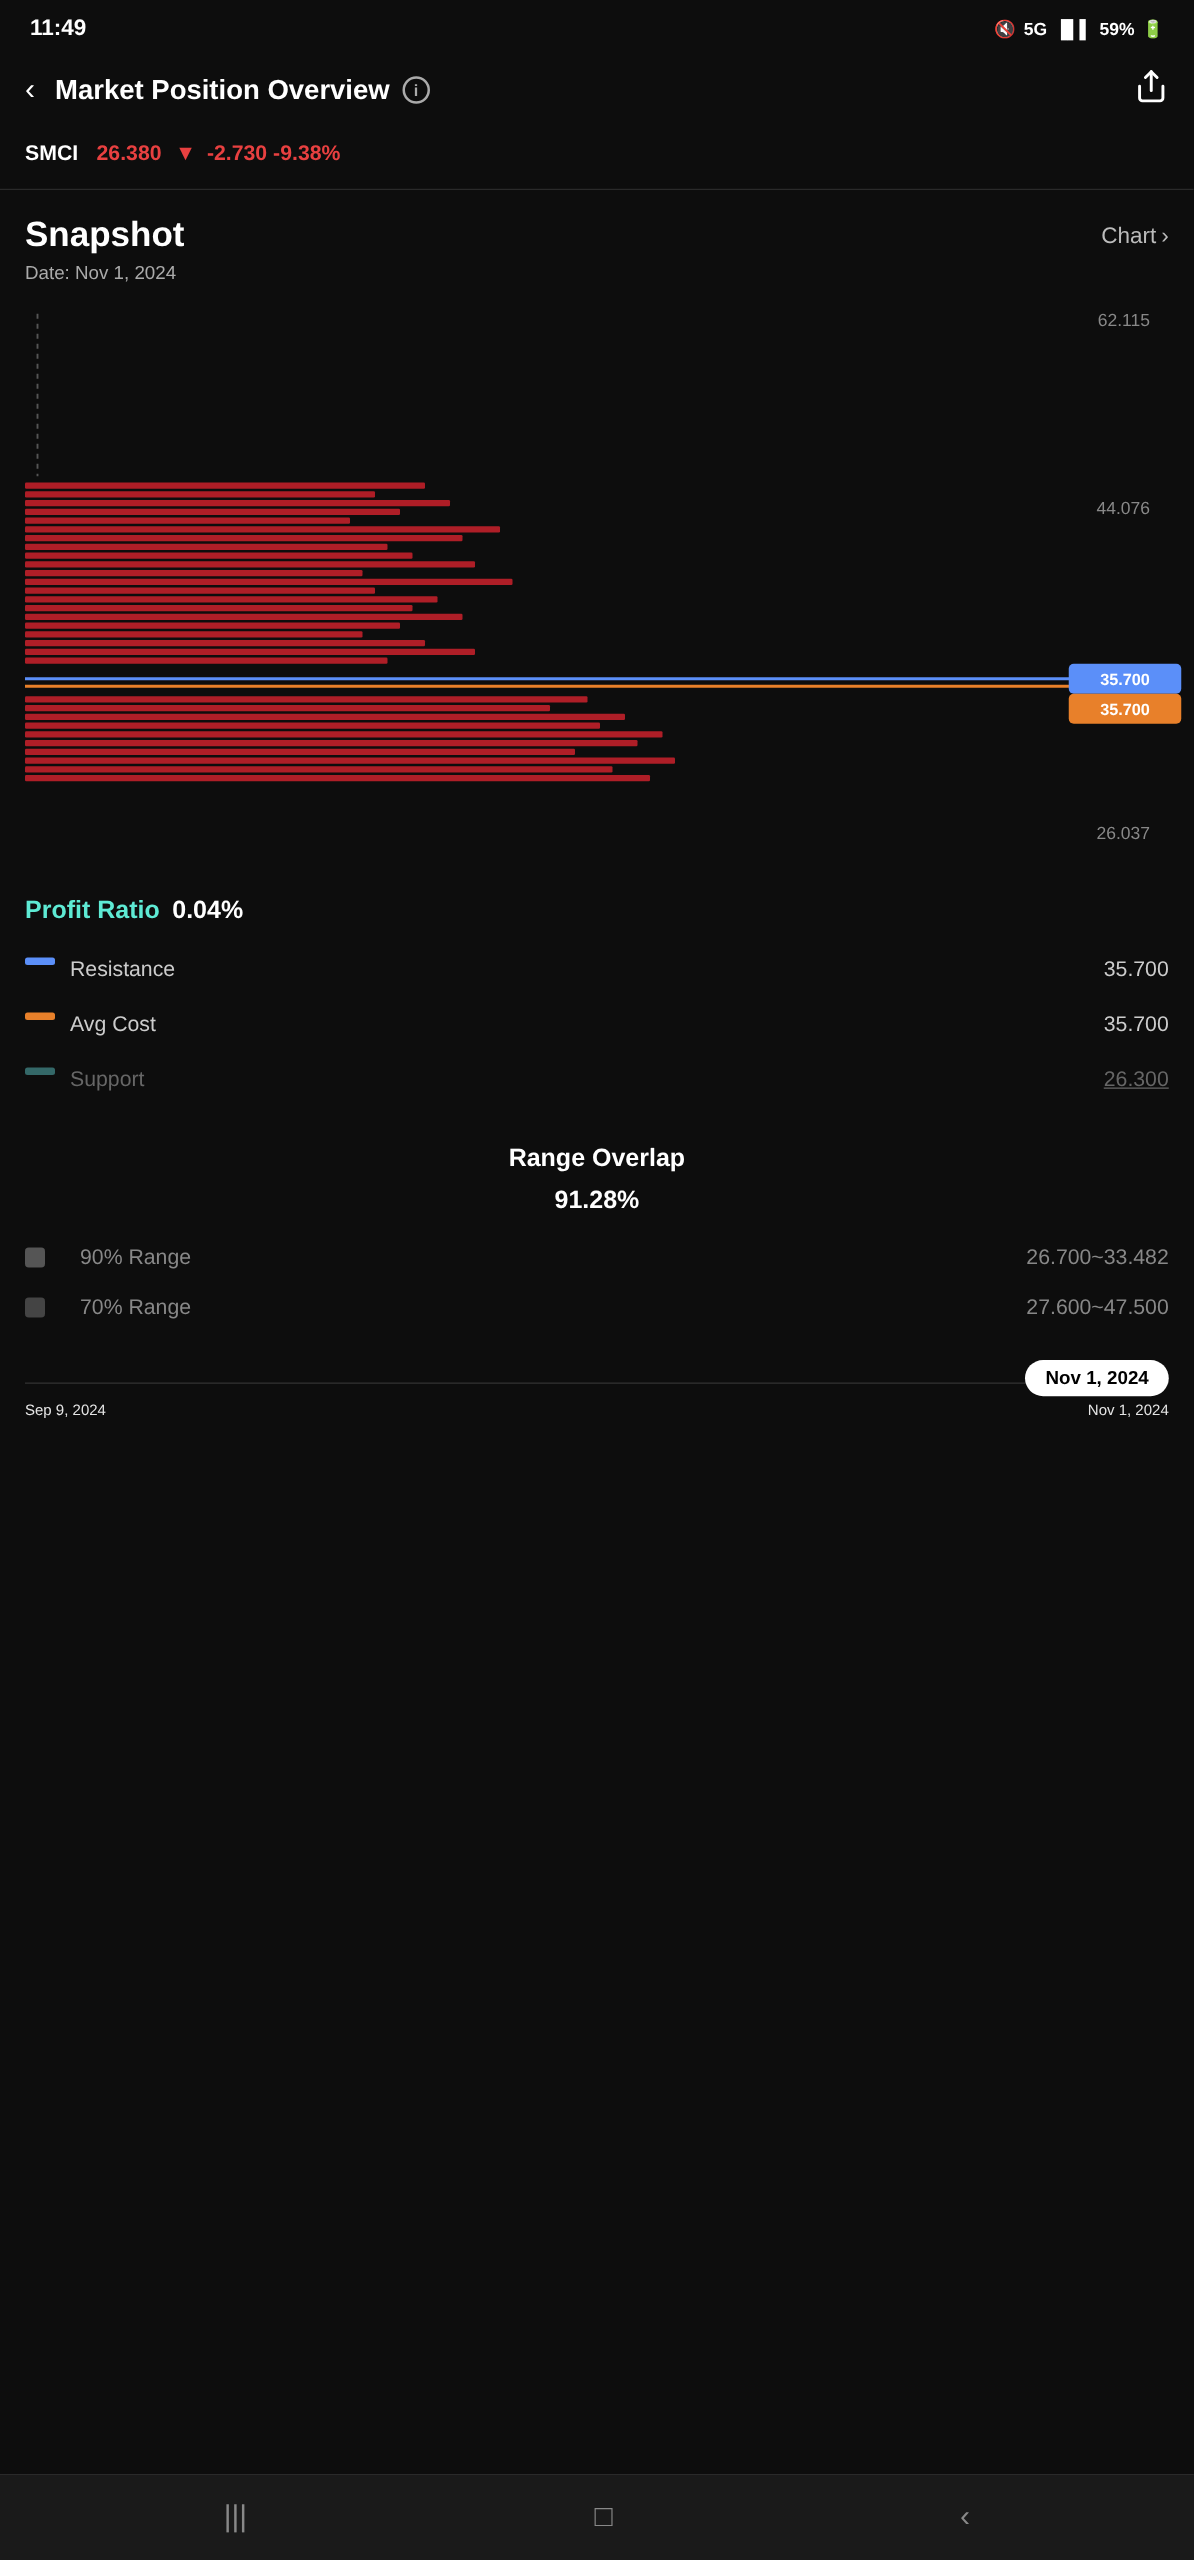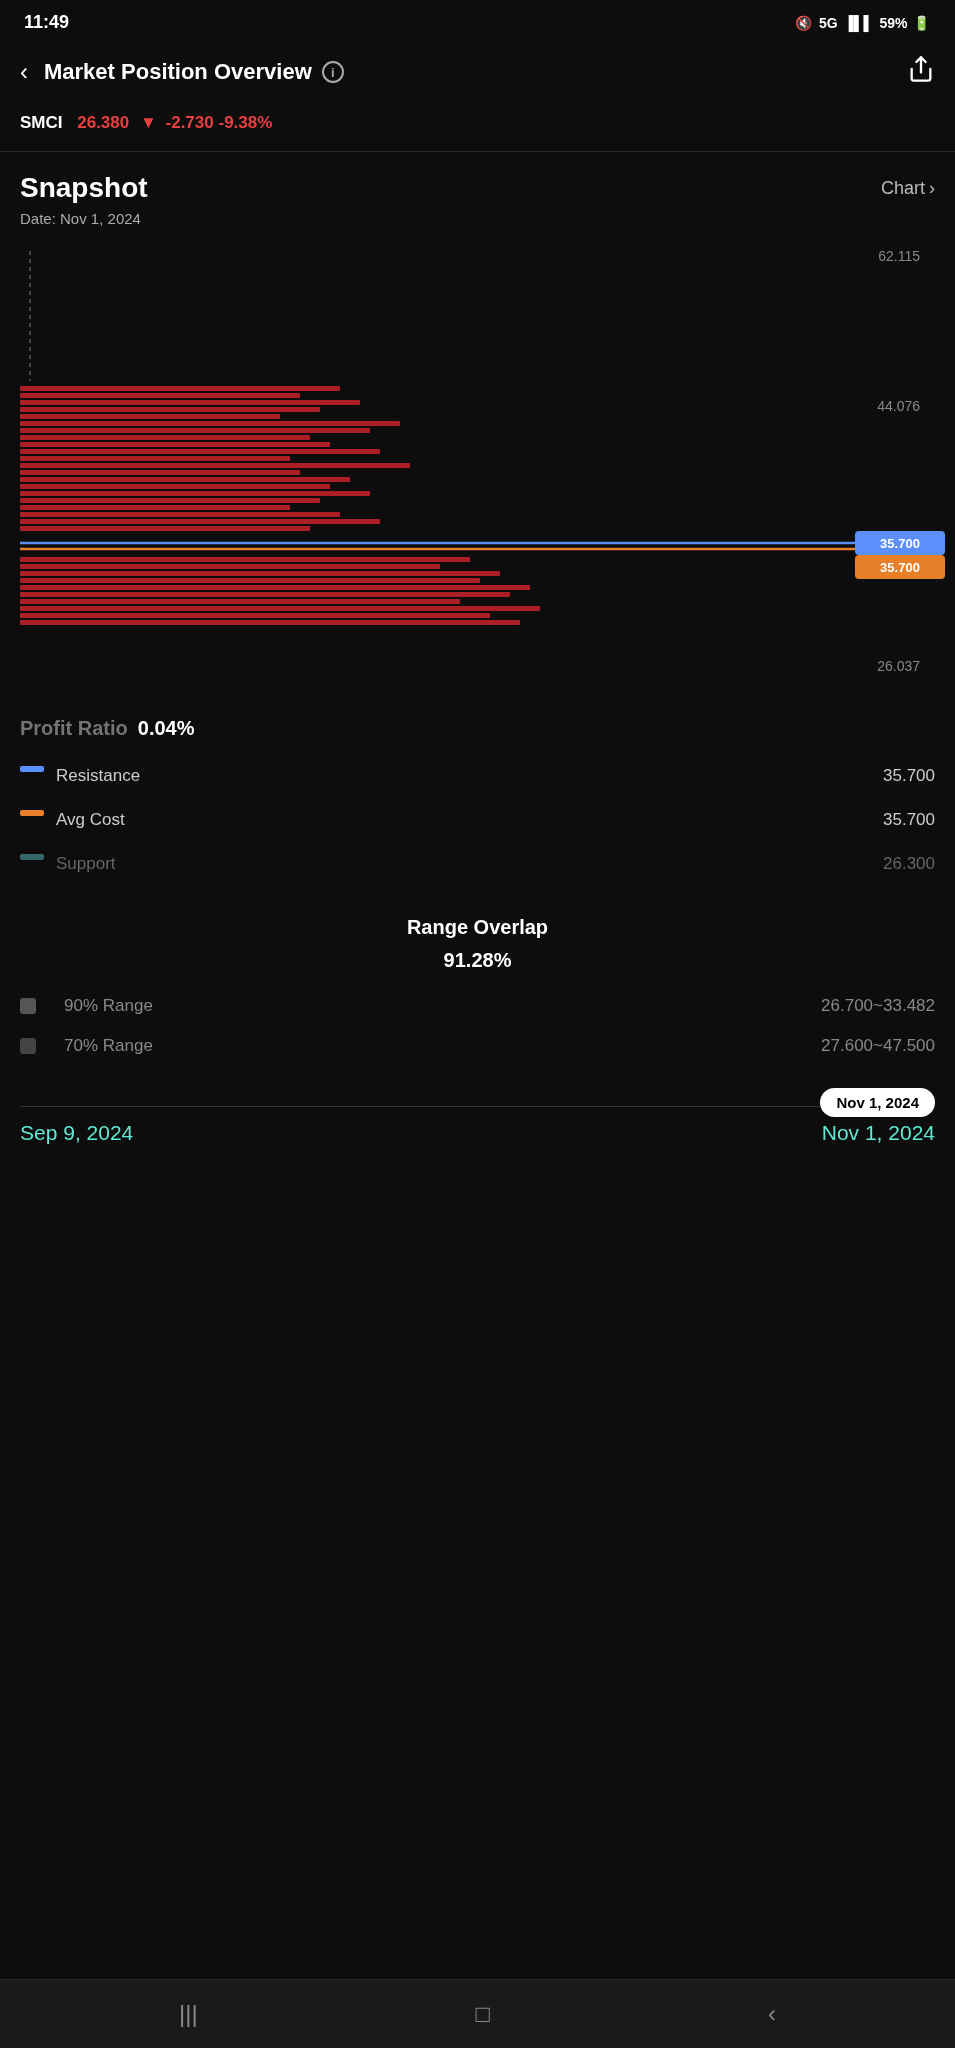--- a/index.html
+++ b/index.html
@@ -122,21 +122,21 @@
       padding: 10px 20px;
     }
     .profit-ratio-row {
       display: flex;
       align-items: center;
       gap: 10px;
       padding: 16px 0 14px;
       font-size: 20px;
       font-weight: 700;
     }
-    .profit-ratio-label { color: #737373; }
+    .profit-ratio-label { color: #5eead4; }
     .profit-ratio-value { color: #fff; }
 
     .legend-item {
       display: flex;
       align-items: center;
       justify-content: space-between;
       padding: 12px 0;
     }
     .legend-left {
       display: flex;
@@ -152,21 +152,21 @@
       font-size: 17px;
       color: #ccc;
     }
     .legend-value {
       font-size: 17px;
       color: #ccc;
       font-weight: 500;
     }
 
     .support-label { color: #666; }
-    .support-value { color: #666; }
+    .support-value { color: #666; text-decoration: underline; }
 
     
     .range-section {
       padding: 20px 20px 10px;
     }
     .range-overlap-row {
       display: flex;
       align-items: center;
       gap: 10px;
       padding-bottom: 14px;
@@ -220,22 +220,22 @@
       padding: 6px 16px;
       font-size: 15px;
       font-weight: 700;
     }
     .timeline-dates {
       display: flex;
       justify-content: space-between;
       padding: 0 0 10px;
     }
     .timeline-date {
-      font-size: 21px;
-      color: #5eead4;
+      font-size: 12px;
+      color: #e5e5e5;
     }
 
     
     .bottom-nav {
       position: fixed;
       bottom: 0;
       width: 955px;
       background: #1a1a1a;
       display: flex;
       justify-content: space-around;

